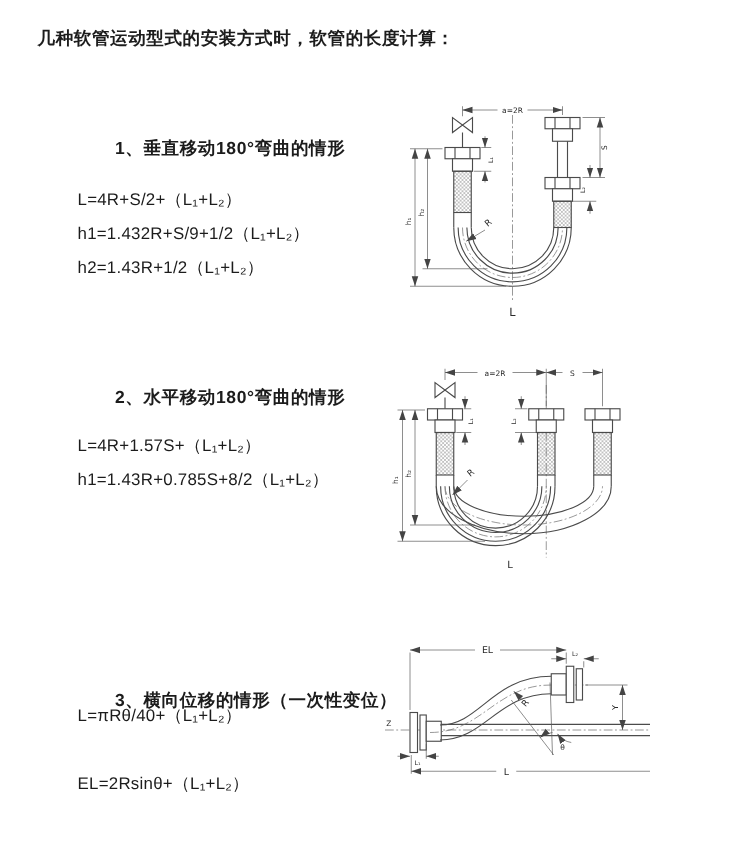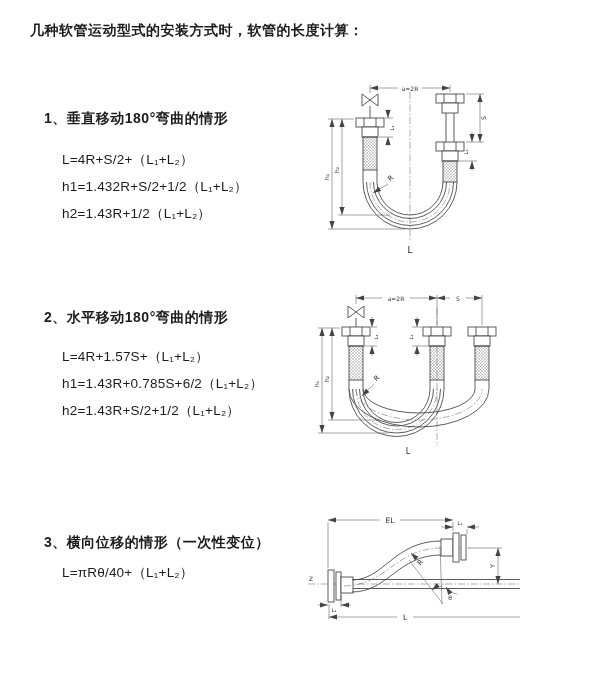--- a/index.html
+++ b/index.html
@@ -1,38 +1,38 @@
 <!DOCTYPE html>
 <html><head>
 <meta charset="utf-8">
 <style>
   html,body{margin:0;padding:0;background:#ffffff;}
   .page{position:relative;width:520px;height:675px;background:#fff;overflow:hidden;
         font-family:"Liberation Sans","DejaVu Sans",sans-serif;color:#1c1c1c;}
   .title{position:absolute;left:30px;top:22px;font-size:14px;font-weight:bold;letter-spacing:.5px;}
-  .sec-heading{position:absolute;font-size:14px;font-weight:bold;letter-spacing:.5px;}
+  .sec-heading{position:absolute;font-size:14px;font-weight:bold;letter-spacing:.5px;margin-left:48px;}
   .formula{position:absolute;font-size:13.5px;letter-spacing:.2px;margin-top:14px;}
   svg.dwg{position:absolute;}
   .dln{stroke:#4b4b4b;stroke-width:.9;fill:none;}
   .flg{stroke:#4b4b4b;stroke-width:.9;fill:#fff;}
   .dim{stroke:#5a5a5a;stroke-width:.55;fill:none;}
   .cl{stroke:#6b6b6b;stroke-width:.55;fill:none;stroke-dasharray:7 2 1.5 2;}
   text.lbl{fill:#2a2a2a;font-family:"DejaVu Sans",sans-serif;font-size:6px;}
   text.big{font-size:9px;}
 </style>
 </head>
 <body>
 
 <div class="page">
 
   <div class="title">几种软管运动型式的安装方式时，软管的长度计算：</div>
 
   <div class="sec-heading" style="left:44px;top:110px">1、垂直移动180°弯曲的情形</div>
   <div class="formula" style="left:62px;top:137px">L=4R+S/2+（L₁+L₂）</div>
-  <div class="formula" style="left:62px;top:164px">h1=1.432R+S/2+1/2（L₁+L₂）</div>
+  <div class="formula" style="left:62px;top:164px">h1=1.432R+S/9+1/2（L₁+L₂）</div>
   <div class="formula" style="left:62px;top:191px">h2=1.43R+1/2（L₁+L₂）</div>
 
   <svg class="dwg" style="left:310px;top:72px" width="280" height="190" viewBox="0 0 280 190">
     <defs>
       <pattern id="braid1" patternUnits="userSpaceOnUse" width="3" height="3">
         <path d="M0,3 L3,0 M0,0 L3,3" stroke="#7a7a7a" stroke-width="0.35"></path>
       </pattern>
       <marker id="ar1" markerUnits="userSpaceOnUse" markerWidth="8" markerHeight="8" refX="8" refY="4" orient="auto-start-reverse">
         <path d="M0,1.4 L8,4 L0,6.6 Z" fill="#444"></path>
       </marker>
@@ -121,22 +121,21 @@
     <g>
       <line class="dim" x1="78" y1="112" x2="63" y2="121" marker-end="url(#ar1)"></line>
       <text class="lbl" style="font-size:7px" transform="rotate(-40 82 108)" x="82" y="108" text-anchor="middle">R</text>
     </g>
 
     <text class="lbl big" x="100" y="181" text-anchor="middle">L</text>
   </svg>
 
   <div class="sec-heading" style="left:44px;top:309px">2、水平移动180°弯曲的情形</div>
   <div class="formula" style="left:62px;top:334px">L=4R+1.57S+（L₁+L₂）</div>
-  <div class="formula" style="left:62px;top:361px">h1=1.43R+0.785S+6/2（L₁+L₂）</div>
-  <div class="formula" style="left:62px;top:388px">h2=1.43R+S/2+1/2（L₁+L₂）</div>
+  <div class="formula" style="left:62px;top:361px">h1=1.43R+0.785S+8/2（L₁+L₂）</div>
 
   <svg class="dwg" style="left:308px;top:284px" width="285" height="180" viewBox="0 0 285 180">
     <defs>
       <pattern id="braid2" patternUnits="userSpaceOnUse" width="3" height="3">
         <path d="M0,3 L3,0 M0,0 L3,3" stroke="#7a7a7a" stroke-width="0.35"></path>
       </pattern>
       <marker id="ar2" markerUnits="userSpaceOnUse" markerWidth="8" markerHeight="8" refX="8" refY="4" orient="auto-start-reverse">
         <path d="M0,1.4 L8,4 L0,6.6 Z" fill="#444"></path>
       </marker>
     </defs>
@@ -231,22 +230,23 @@
     </g>
 
     <g>
       <line class="dim" x1="66" y1="100" x2="54" y2="112" marker-end="url(#ar2)"></line>
       <text class="lbl" style="font-size:7px" transform="rotate(-40 70 96)" x="70" y="96" text-anchor="middle">R</text>
     </g>
 
     <text class="lbl" style="font-size:8px" x="100" y="170" text-anchor="middle">L</text>
   </svg>
 
-  <div class="sec-heading" style="left:44px;top:534px">3、横向位移的情形（一次性变位）</div>
+  <div class="sec-heading" style="left:44px;top:552px">3、横向位移的情形（一次性变位）</div>
   <div class="formula" style="left:62px;top:550px">L=πRθ/40+（L₁+L₂）</div>
+  <div class="formula" style="left:62px;top:604px">EL=2Rsinθ+（L₁+L₂）</div>
 
   <svg class="dwg" style="left:300px;top:508px" width="300" height="125" viewBox="0 0 300 125">
     <defs>
       <marker id="ar3" markerUnits="userSpaceOnUse" markerWidth="8" markerHeight="8" refX="8" refY="4" orient="auto-start-reverse">
         <path d="M0,1.4 L8,4 L0,6.6 Z" fill="#444"></path>
       </marker>
     </defs>
 
     <line class="cl" x1="8" y1="76" x2="262" y2="76"></line>
     <text class="lbl" x="11" y="73" text-anchor="middle">Z</text>

